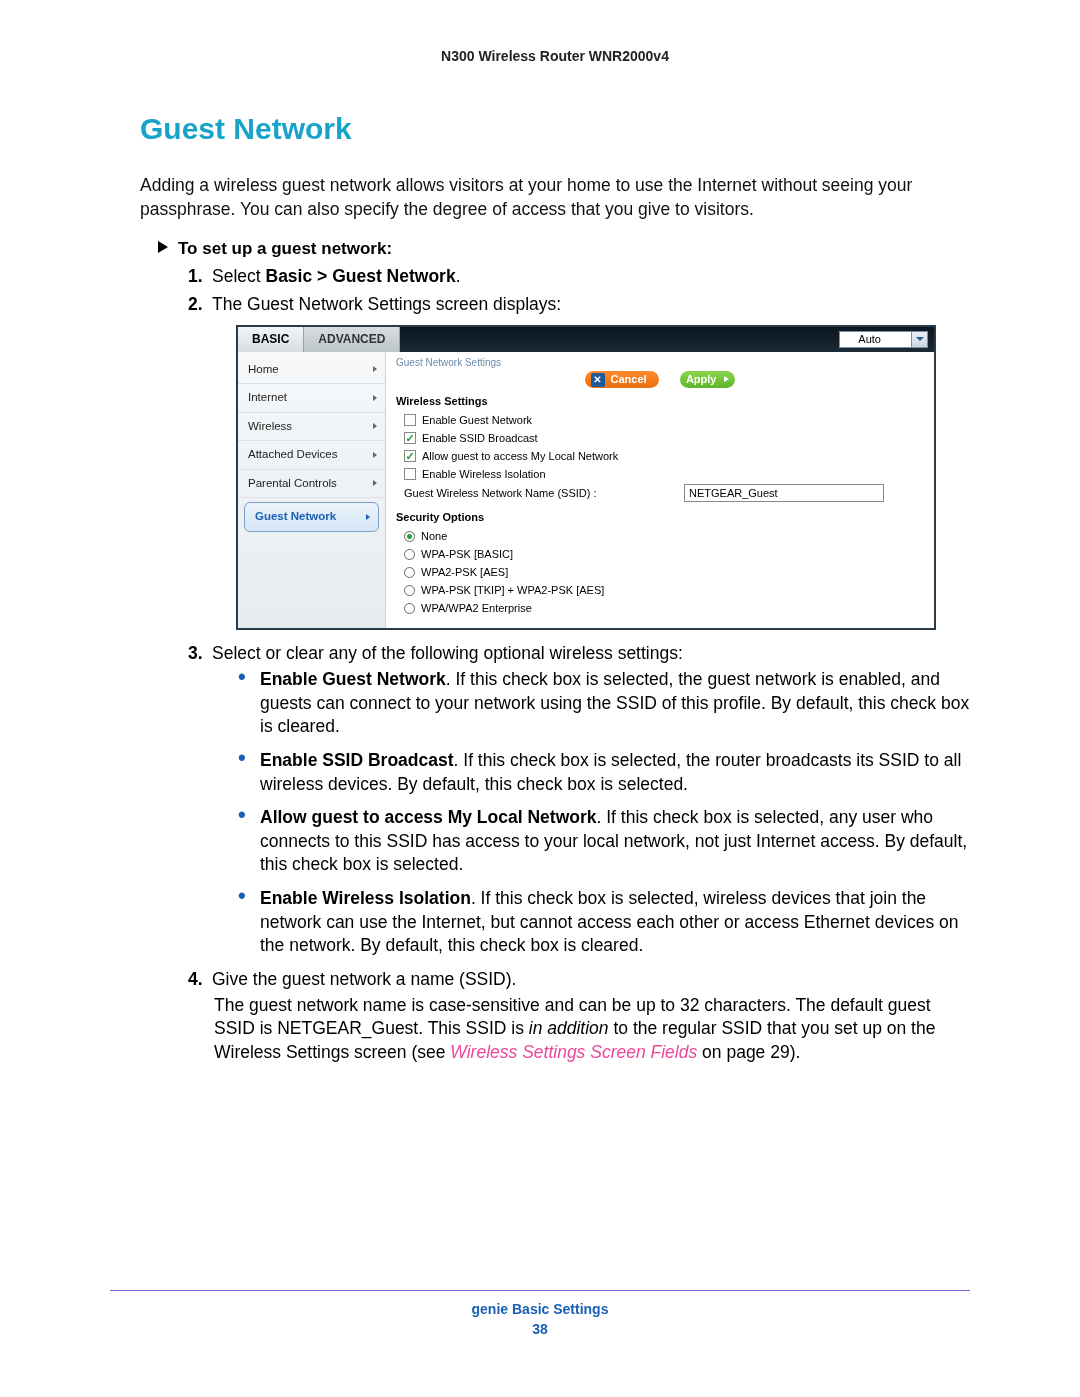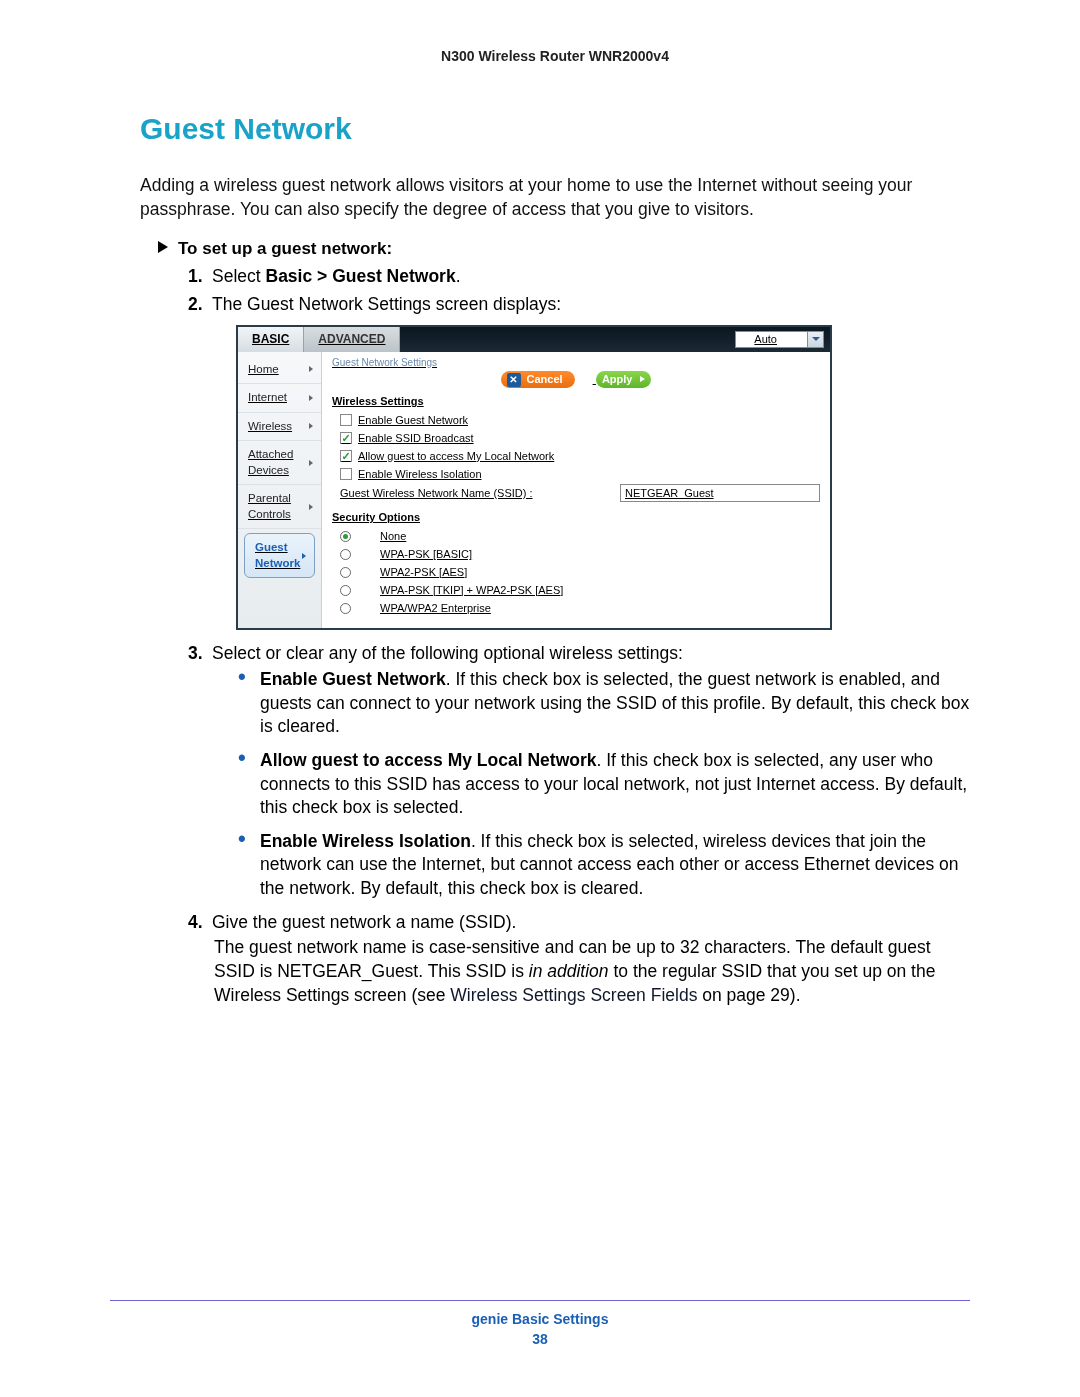--- a/index.html
+++ b/index.html
@@ -57,31 +57,30 @@
   ol.steps .num { font-weight: bold; display: inline-block; width: 24px; }
   .step-sub { margin-left: 26px; margin-top: 2px; margin-bottom: 8px;}
   ul.bullets { list-style: none; padding-left: 24px; }
   ul.bullets > li { margin-bottom: 10px; position: relative; padding-left: 22px; }
   ul.bullets > li::before {
     content: "•"; position: absolute; left: 0; top: 0;
     color: #1a5fb4; font-size: 22px; line-height: 18px; font-weight: bold;
   }
   .bold { font-weight: bold; }
   .italic { font-style: italic; }
-  .link { color: #0f172a; }
+  .link { color: #ec4899; font-style: italic; }
 
   
   .ui {
     border: 2px solid #2a3b4a;
     margin: 8px 0 12px 48px;
-    width: 596px;
+    width: 700px;
     font-family: Arial, sans-serif;
     font-size: 12px;
     background: #fff;
-    text-decoration: underline;
   }
   .ui-top {
     height: 25px;
     background: linear-gradient(#0a1620, #1c2a35);
     display: flex;
     align-items: stretch;
   }
   .tab {
     display: flex; align-items: center; justify-content: center;
     padding: 0 14px;
@@ -171,27 +170,27 @@
     width:12px;height:12px;border:1px solid #888;margin-right:6px;
     display:inline-flex;align-items:center;justify-content:center;font-size:10px;
     background:#fff;
   }
   .cb.checked::after{content:"✓";color:#2a9d3a;font-weight:bold;line-height:10px;font-size:11px;}
   .ssid-row{display:flex;align-items:center;font-size:11px;margin:2px 0 8px 0;padding-left:8px;}
   .ssid-row label{width:280px;}
   .ssid-row input{
     border:1px solid #888;height:18px;width:200px;font-size:11px;padding:0 4px;
   }
-  .radio-row{display:flex;align-items:center;font-size:11px;margin-bottom:3px;padding-left:8px;gap:23px;}
+  .radio-row{display:flex;align-items:center;font-size:11px;margin-bottom:3px;padding-left:8px;}
   .rd{width:11px;height:11px;border:1px solid #666;border-radius:50%;margin-right:6px;display:inline-flex;align-items:center;justify-content:center;}
   .rd.sel::after{content:"";width:5px;height:5px;border-radius:50%;background:#2a9d3a;}
 
   .footer {
     position:absolute;
-    bottom:50px; left:110px; right:110px;
+    bottom:60px; left:110px; right:110px;
     text-align:center;
     border-top: 1px solid #6f63d6;
     padding-top: 10px;
   }
   .footer-title{color:#1a5fb4;font-weight:bold;font-size:14px;}
   .footer-page{color:#1a5fb4;font-weight:bold;font-size:14px;margin-top:4px;}
 </style>
 </head>
 <body>
 
@@ -308,20 +307,21 @@
           </div>
         </div>
       </div>
     </li>
 
     <li>
       <span class="num">3.</span><span>Select or clear any of the following optional wireless settings:</span>
       <div class="step-sub">
         <ul class="bullets">
           <li><span class="bold">Enable Guest Network</span><span>. If this check box is selected, the guest network is enabled, and guests can connect to your network using the SSID of this profile. By default, this check box is cleared.</span></li>
+          <li><span class="bold">Enable SSID Broadcast</span><span>. If this check box is selected, the router broadcasts its SSID to all wireless devices. By default, this check box is selected.</span></li>
           <li><span class="bold">Allow guest to access My Local Network</span><span>. If this check box is selected, any user who connects to this SSID has access to your local network, not just Internet access. By default, this check box is selected.</span></li>
           <li><span class="bold">Enable Wireless Isolation</span><span>. If this check box is selected, wireless devices that join the network can use the Internet, but cannot access each other or access Ethernet devices on the network. By default, this check box is cleared.</span></li>
         </ul>
       </div>
     </li>
 
     <li>
       <span class="num">4.</span><span>Give the guest network a name (SSID).</span>
       <div class="step-sub">
         <span>The guest network name is case-sensitive and can be up to 32 characters. The default guest SSID is NETGEAR_Guest. This SSID is </span><span class="italic">in addition</span><span> to the regular SSID that you set up on the Wireless Settings screen (see </span><span class="link">Wireless Settings Screen Fields </span><span>on page 29).</span>

